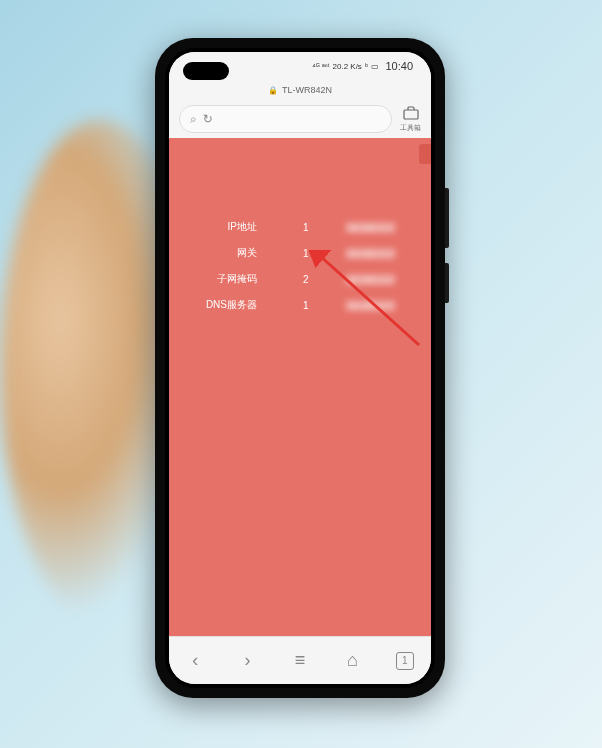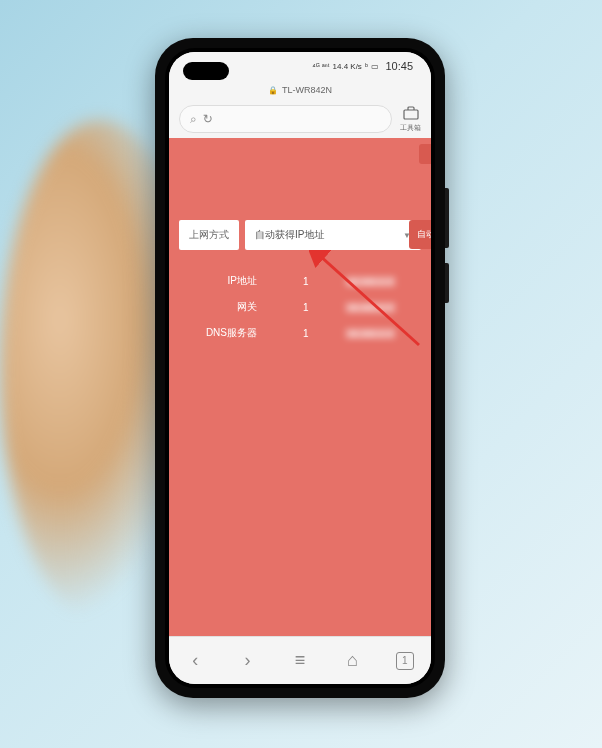--- a/index.html
+++ b/index.html
@@ -310,24 +310,24 @@
 
 <div class="phone">
   <div class="side-btn-power"></div>
   <div class="side-btn-vol"></div>
   <div class="phone-inner">
     <div class="screen">
       <div class="punch-hole"></div>
 
       <div class="status-bar">
         <span class="status-icons">⁴ᴳ ᵃⁿᵗ</span>
-        <span class="status-icons">14.4 K/s</span>
+        <span class="status-icons">20.2 K/s</span>
         <span class="status-icons">ᵇ</span>
         <span class="status-icons">▭</span>
-        <span class="status-time">10:45</span>
+        <span class="status-time">10:40</span>
       </div>
 
       <div class="url-bar">
         <span class="lock-icon">🔒</span>
         <span>TL-WR842N</span>
       </div>
 
       <div class="search-row">
         <div class="search-box">
           <span class="search-icon">⌕</span>
@@ -341,40 +341,37 @@
               </svg>
           </span>
           <span class="toolbox-label">工具箱</span>
         </div>
       </div>
 
       <div class="content">
         <div class="top-stub"></div>
 
         <div class="form-area">
-          <div class="method-row">
-            <div class="method-label-box">上网方式</div>
-            <div class="method-select">
-              <span>自动获得IP地址</span>
-              <span class="dropdown-arrow">▼</span>
-            </div>
-            <div class="auto-btn">自动</div>
-          </div>
 
           <div class="info-row">
             <span class="info-label">IP地址</span>
             <span class="info-value">1</span>
             <span class="info-value blurred">xx.xxx.x.x</span>
           </div>
           <div class="info-row">
             <span class="info-label">网关</span>
             <span class="info-value">1</span>
             <span class="info-value blurred">xx.xxx.x.x</span>
           </div>
           <div class="info-row">
+            <span class="info-label">子网掩码</span>
+            <span class="info-value">2</span>
+            <span class="info-value blurred">xx.xxx.x.x</span>
+          </div>
+          <div class="info-row">
             <span class="info-label">DNS服务器</span>
             <span class="info-value">1</span>
             <span class="info-value blurred">xx.xxx.x.x</span>
           </div>
         </div>
 
         <svg class="arrow" viewBox="0 0 120 100">
           <defs>
             <marker id="arrowhead" markerWidth="8" markerHeight="8" refX="2" refY="4" orient="auto">
               <polygon points="0 0, 8 4, 0 8" fill="#e3342f"></polygon>

